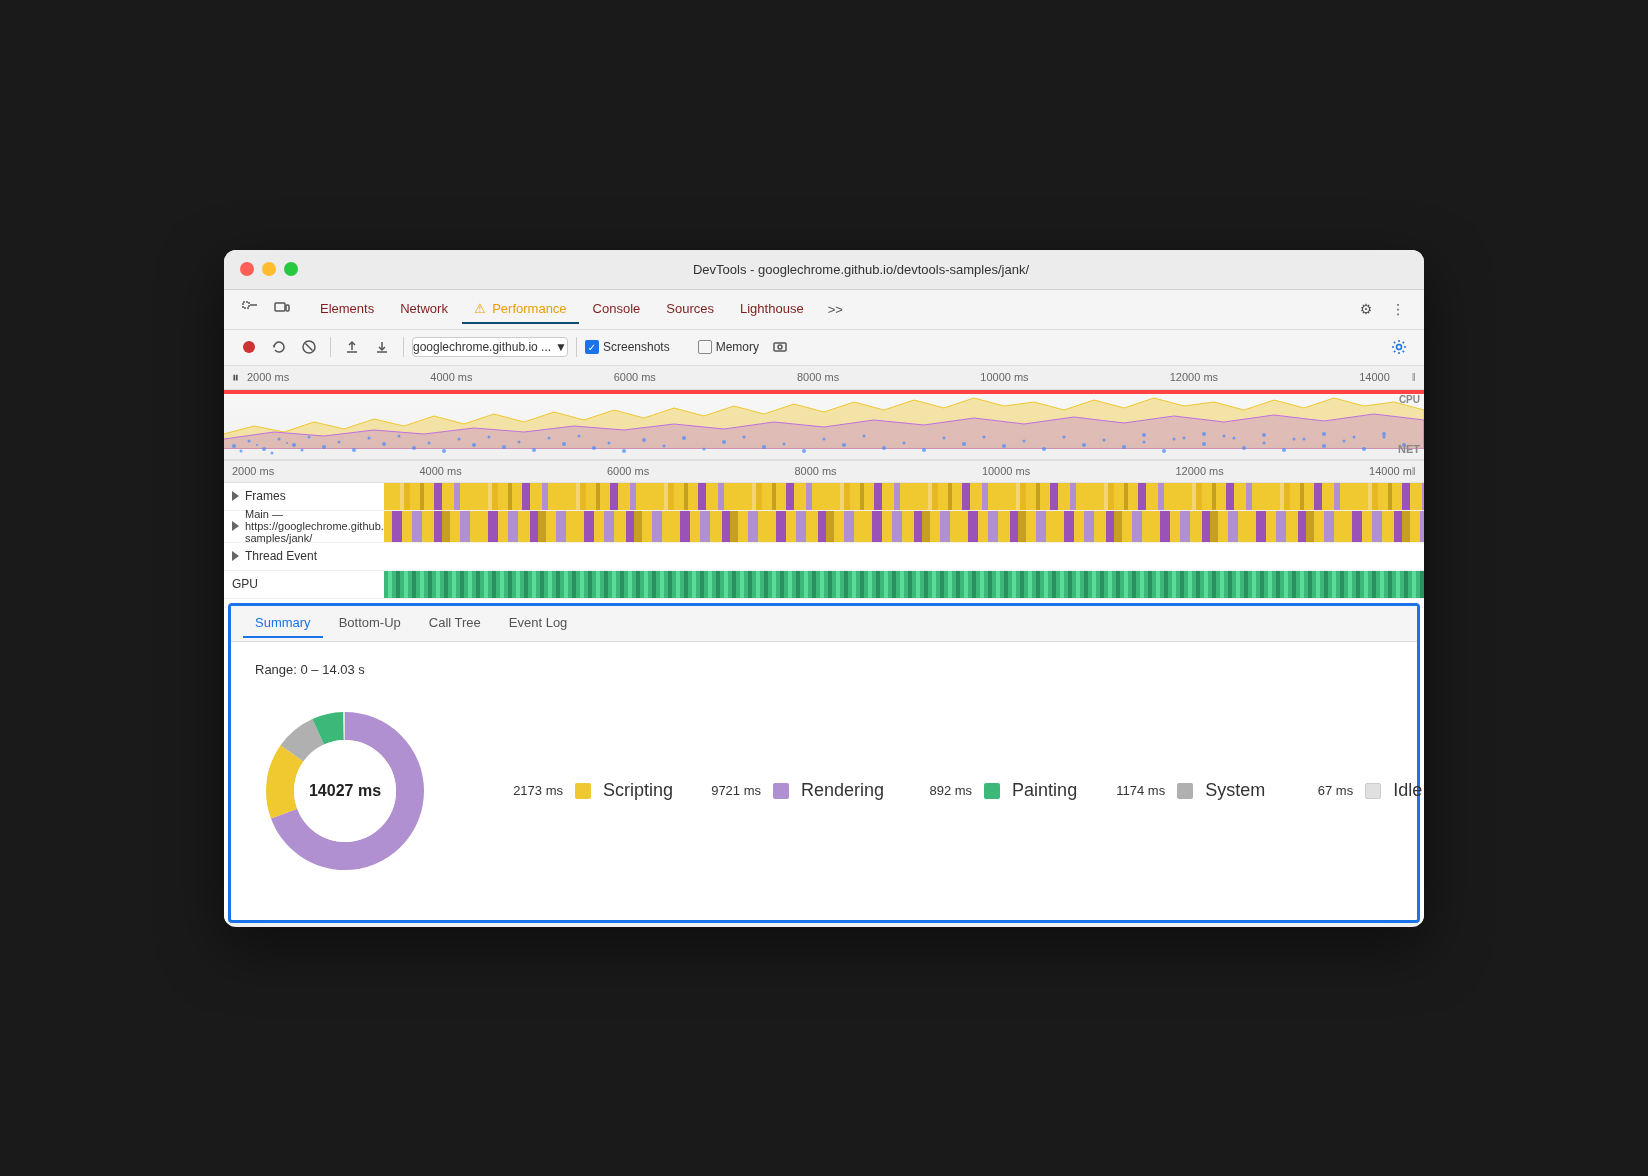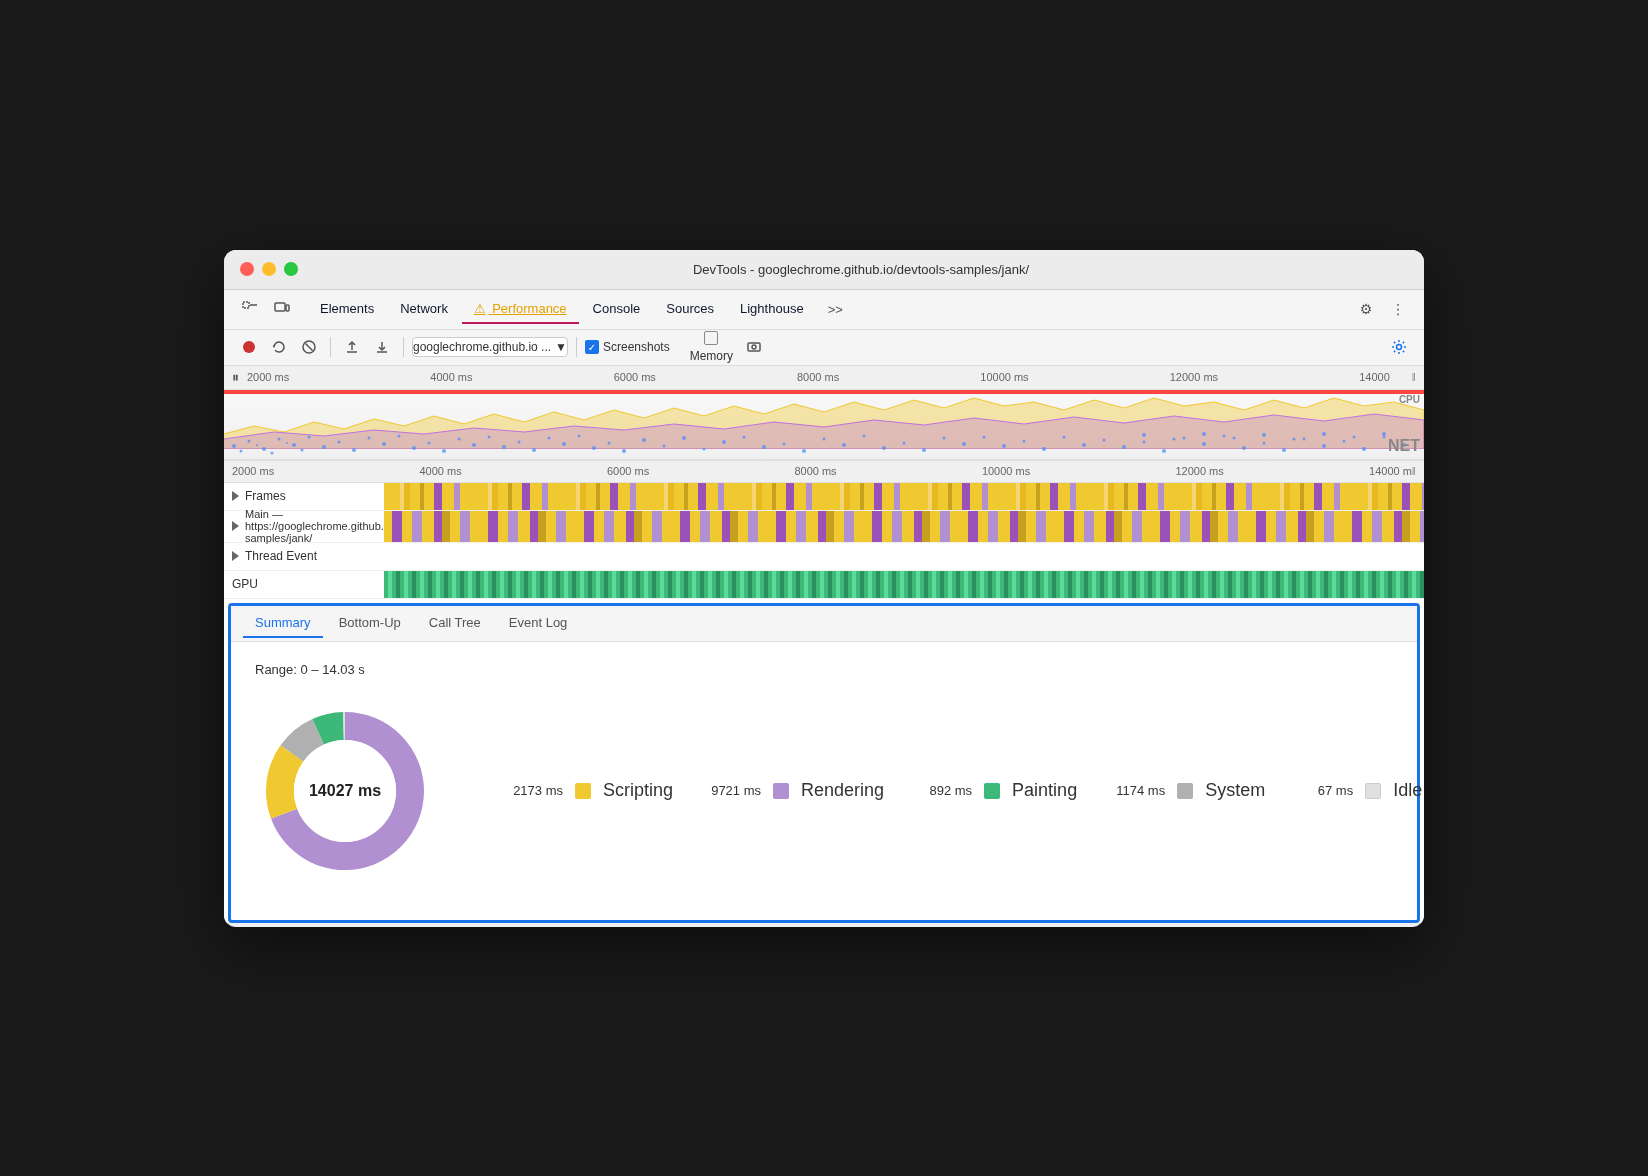--- a/index.html
+++ b/index.html
@@ -74,36 +74,35 @@
     }
     .nav-tabs {
       display: flex;
       align-items: center;
       gap: 2px;
       margin-left: 8px;
     }
     .nav-tab {
       padding: 6px 12px;
       font-size: 13px;
-      color: #0f172a;
+      color: #7f1d1d;
       cursor: pointer;
       border-bottom: 2px solid transparent;
       white-space: nowrap;
     }
     .nav-tab.active {
       color: #1a73e8;
       border-bottom: 2px solid #1a73e8;
     }
     .nav-tab.warning {
       color: #e8a000;
     }
     .nav-tab.warning.active {
       color: #e8a000;
-      border-bottom: 2px solid #be185d;
-      text-decoration: underline;
+      border-bottom: 2px solid #0c4a6e;
     }
     .nav-more {
       padding: 4px 8px;
       font-size: 13px;
       color: #555;
       cursor: pointer;
     }
     .nav-right {
       margin-left: auto;
       display: flex;
@@ -214,21 +213,21 @@
       right: 4px;
       top: 4px;
       font-size: 10px;
       color: #888;
       font-weight: 600;
     }
     .net-label {
       position: absolute;
       right: 4px;
       bottom: 4px;
-      font-size: 16px;
+      font-size: 11px;
       color: #888;
       font-weight: 600;
     }
     .red-bar {
       position: absolute;
       top: 0;
       left: 0;
       right: 0;
       height: 4px;
       background: #ff4444;
@@ -508,21 +507,21 @@
       <div class="toolbar-separator"></div>
       <div class="url-selector">
         <span>googlechrome.github.io ...</span>
         <span>▼</span>
       </div>
       <div class="toolbar-separator"></div>
       <label class="checkbox-label">
         <div class="checkbox-blue">✓</div>
         <span>Screenshots</span>
       </label>
-      <label class="checkbox-label" style="margin-left:16px;flex-direction:column;">
+      <label class="checkbox-label" style="margin-left:24px;">
         <div class="checkbox-empty"></div>
         <span>Memory</span>
       </label>
       <button class="toolbar-btn" style="margin-left:4px;">
         <svg width="14" height="14" viewBox="0 0 14 14" fill="none" stroke="#555" stroke-width="1.5">
           <rect x="1" y="3" width="12" height="8" rx="1"></rect>
           <circle cx="7" cy="7" r="2"></circle>
         </svg>
       </button>
       <div style="flex:1"></div>

